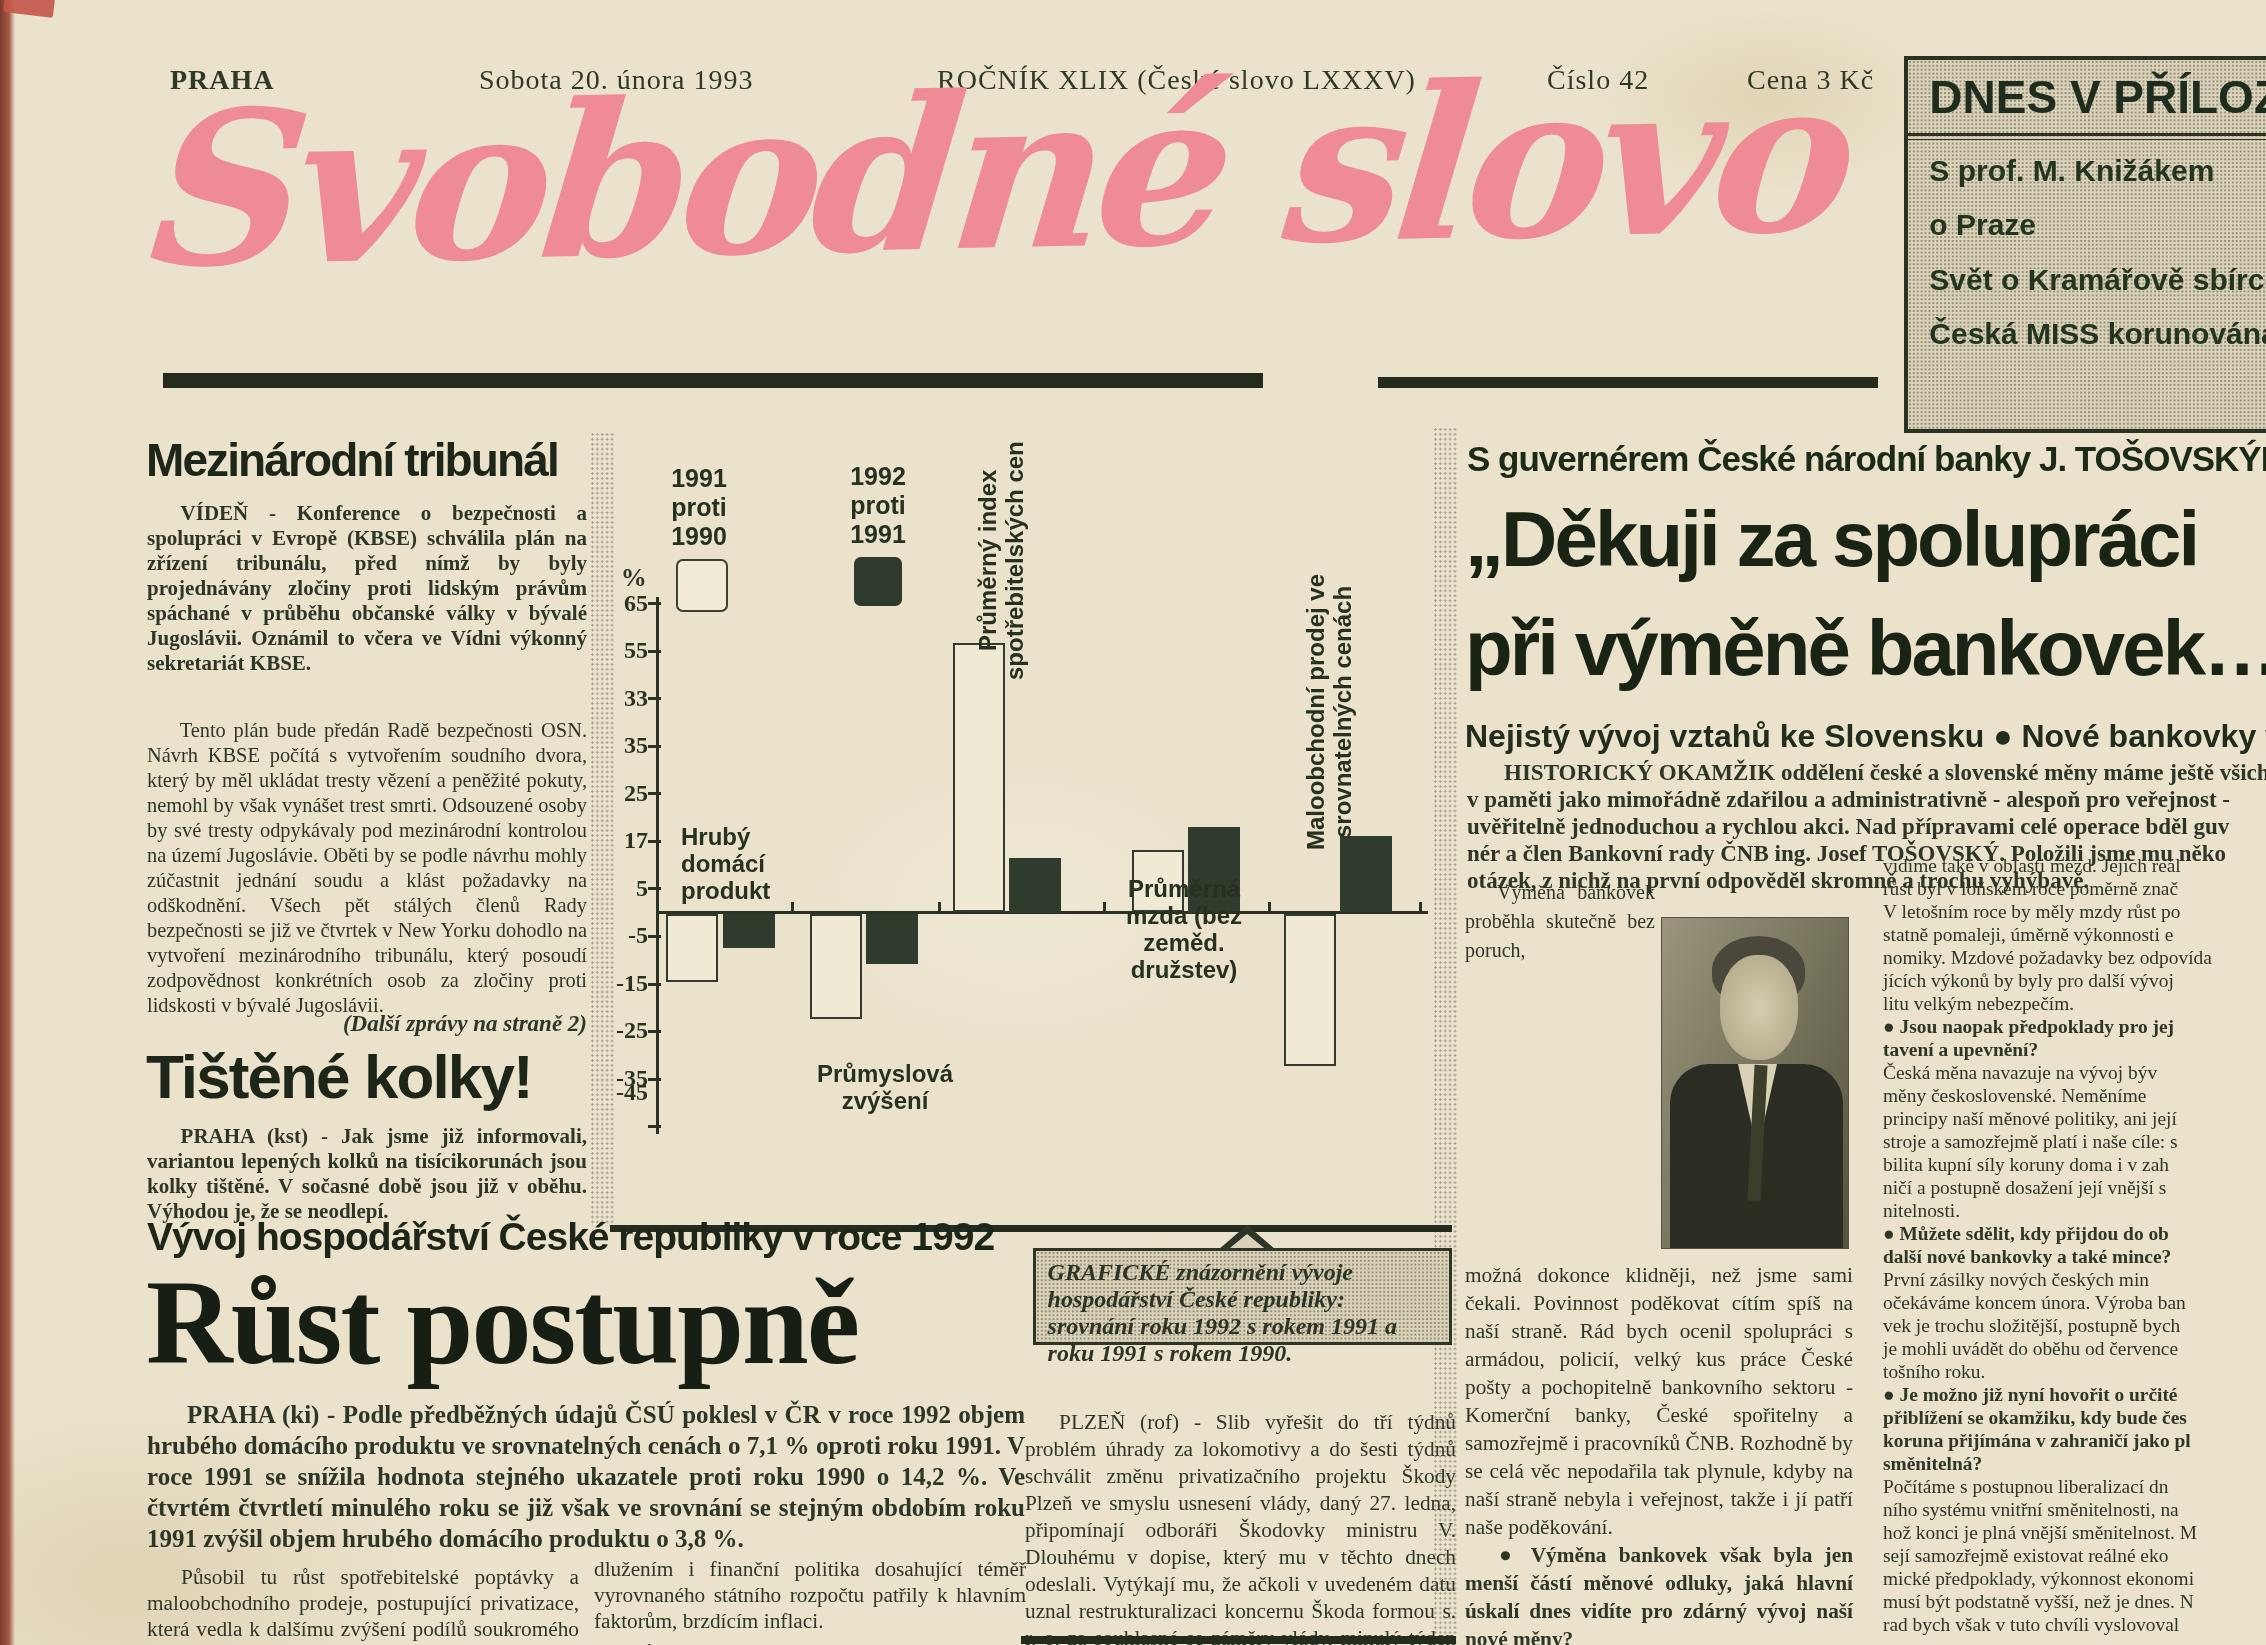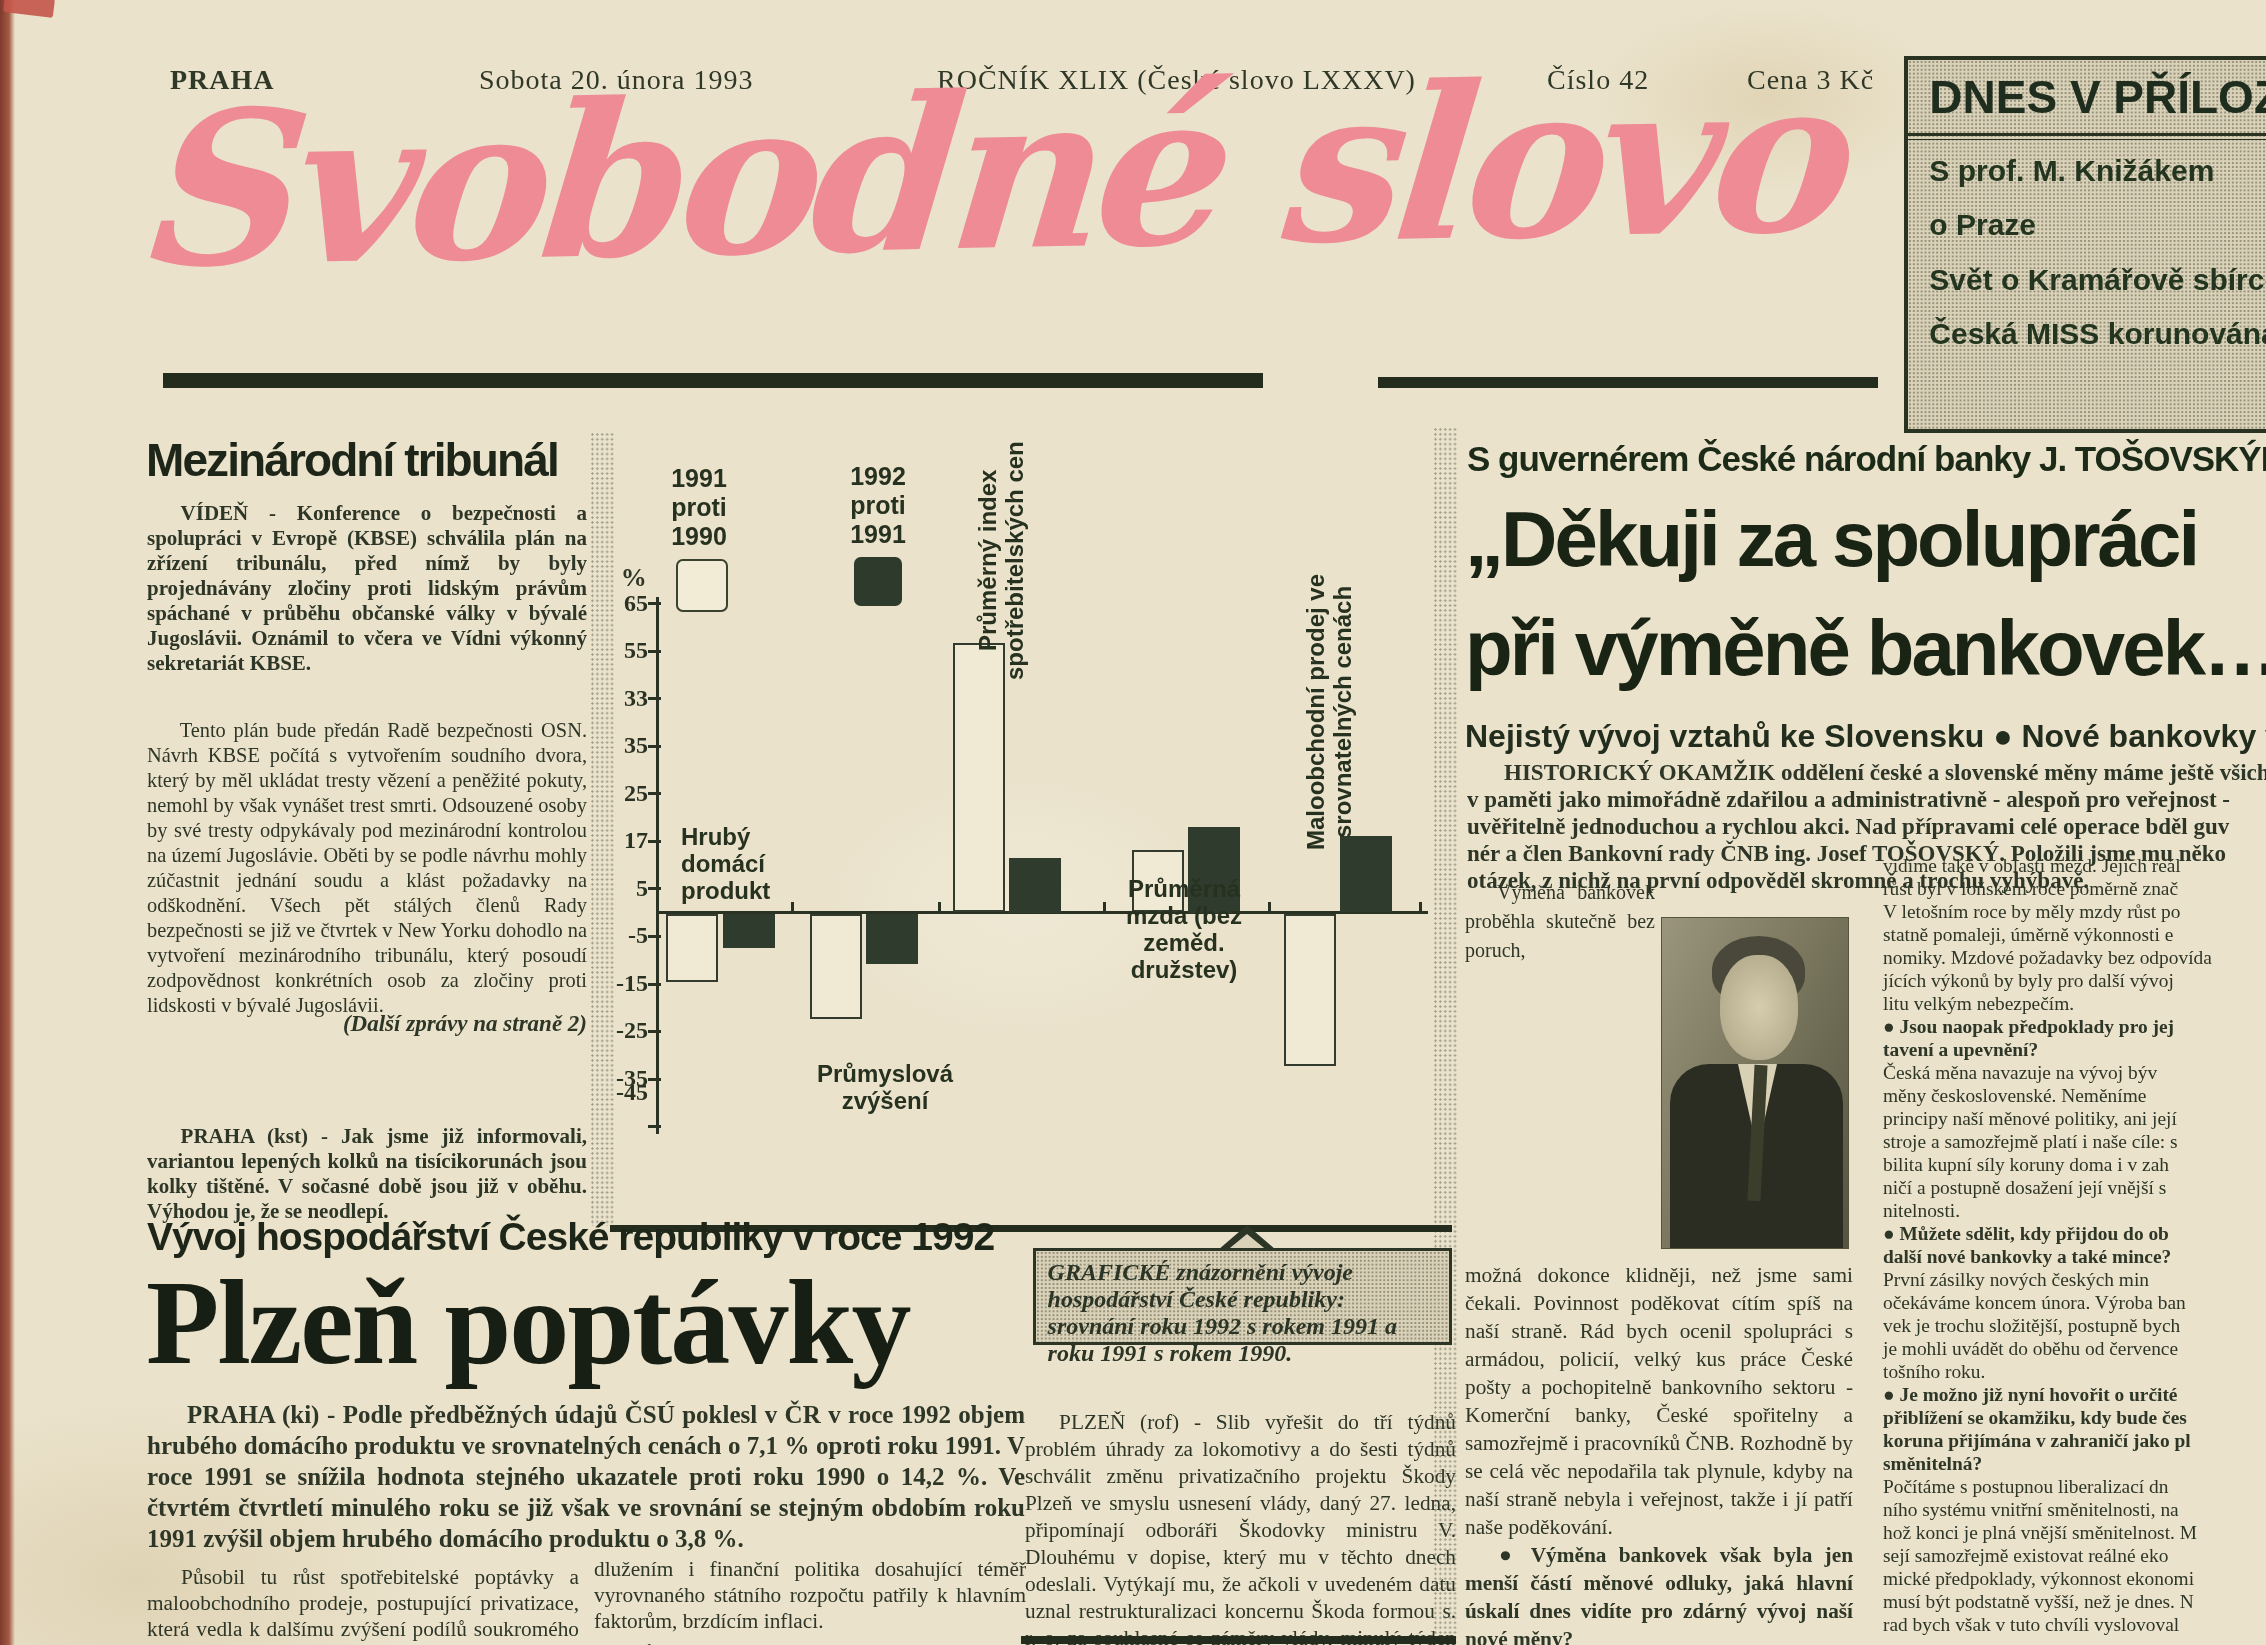--- a/index.html
+++ b/index.html
@@ -126,20 +126,21 @@
         <div class="sidebar-item sans b">Svět o Kramářově sbírce</div>
         <div class="sidebar-item sans b">Česká MISS korunována</div>
       </div>
   </div>
 
   <div id="tribunal-h" class="abs sans b">Mezinárodní tribunál</div>
   <div id="tribunal-p1" class="abs just ind">VÍDEŇ - Konference o bezpečnosti a spolupráci v Evropě (KBSE) schválila plán na zřízení tribunálu, před nímž by byly projednávány zločiny proti lidským právům spáchané v průběhu občanské války v bývalé Jugoslávii. Oznámil to včera ve Vídni výkonný sekretariát KBSE.</div>
   <div id="tribunal-p2" class="abs just ind">Tento plán bude předán Radě bezpečnosti OSN. Návrh KBSE počítá s vytvořením soudního dvora, který by měl ukládat tresty vězení a peněžité pokuty, nemohl by však vynášet trest smrti. Odsouzené osoby by své tresty odpykávaly pod mezinárodní kontrolou na území Jugoslávie. Oběti by se podle návrhu mohly zúčastnit jednání soudu a klást požadavky na odškodnění. Všech pět stálých členů Rady bezpečnosti se již ve čtvrtek v New Yorku dohodlo na vytvoření mezinárodního tribunálu, který posoudí zodpovědnost konkrétních osob za zločiny proti lidskosti v bývalé Jugoslávii.</div>
   <div id="tribunal-note" class="abs i b">(Další zprávy na straně 2)</div>
 
+  <div id="kolky-h" class="abs sans b">Tištěné kolky!</div>
   <div id="kolky-p1" class="abs just ind">PRAHA (kst) - Jak jsme již informovali, variantou lepených kolků na tisícikorunách jsou kolky tištěné. V sočasné době jsou již v oběhu. Výhodou je, že se neodlepí.</div>
 
   <div id="gutter1" class="abs gutter"></div>
   <div id="gutter2" class="abs gutter"></div>
 
   <div id="chart" class="abs">
       <div id="pct" style="left: 7.8px; top: 136px; position: absolute;">%</div>
       <div class="tick-label" style="left: 0px; top: 163px;">65</div>
       <div class="tick-mark" style="left: 35px; top: 175px;"></div>
       <div class="tick-label" style="left: 0px; top: 210px;">55</div>
@@ -191,21 +192,21 @@
       <div class="legend-label" style="left: 206px; top: 35px; width: 118px;">1992 proti 1991</div>
       <div class="swatch dark" style="left: 241px; top: 130px;"></div>
     </div>
   <div id="chart-rule" class="abs rule"></div>
 
   <div id="caption-peak-o" class="abs"></div>
   <div id="caption-peak-i" class="abs"></div>
   <div id="caption-box" class="abs halftone">GRAFICKÉ znázornění vývoje hospodářství České republiky: srovnání roku 1992 s rokem 1991 a roku 1991 s rokem 1990.</div>
 
   <div id="econ-kicker" class="abs sans b">Vývoj hospodářství České republiky v roce 1992</div>
-  <div id="econ-h" class="abs b">Plzeň poptávky</div>
+  <div id="econ-h" class="abs b">Růst postupně</div>
   <div id="econ-lead" class="abs just ind">PRAHA (ki) - Podle předběžných údajů ČSÚ poklesl v ČR v roce 1992 objem hrubého domácího produktu ve srovnatelných cenách o 7,1 % oproti roku 1991. V roce 1991 se snížila hodnota stejného ukazatele proti roku 1990 o 14,2 %. Ve čtvrtém čtvrtletí minulého roku se již však ve srovnání se stejným obdobím roku 1991 zvýšil objem hrubého domácího produktu o 3,8 %.</div>
   <div id="econ-c1" class="abs just ind">Působil tu růst spotřebitelské poptávky a maloobchodního prodeje, postupující privatizace, která vedla k dalšímu zvýšení podílů soukromého sektoru a příliv zahraničního kapitálu, který se proti roku 1991 zhruba zdvojnásobil. Výraznějšímu oživení bránila hlavně pokračující eko-</div>
   <div id="econ-c2" class="abs just">
     <div>dlužením i finanční politika dosahující téměř vyrovnaného státního rozpočtu patřily k hlavním faktorům, brzdícím inflaci.</div>
     <div id="econ-c2b" class="ind">Růst spotřebitelských cen o 11 % patří k nejnižším v transformujících se ekonomikách. Zmírnění mzdové regulace naopak</div>
   </div>
 
   <div id="unions-p1" class="abs just ind">PLZEŇ (rof) - Slib vyřešit do tří týdnů problém úhrady za lokomotivy a do šesti týdnů schválit změnu privatizačního projektu Škody Plzeň ve smyslu usnesení vlády, daný 27. ledna, připomínají odboráři Škodovky ministru V. Dlouhému v dopise, který mu v těchto dnech odeslali. Vytýkají mu, že ačkoli v uvedeném datu uznal restrukturalizaci koncernu Škoda formou s. r. o. za souhlasné se záměry vlády, minulý týden se naopak vy-</div>
   <div id="unions-rule" class="abs rule"></div>
 

